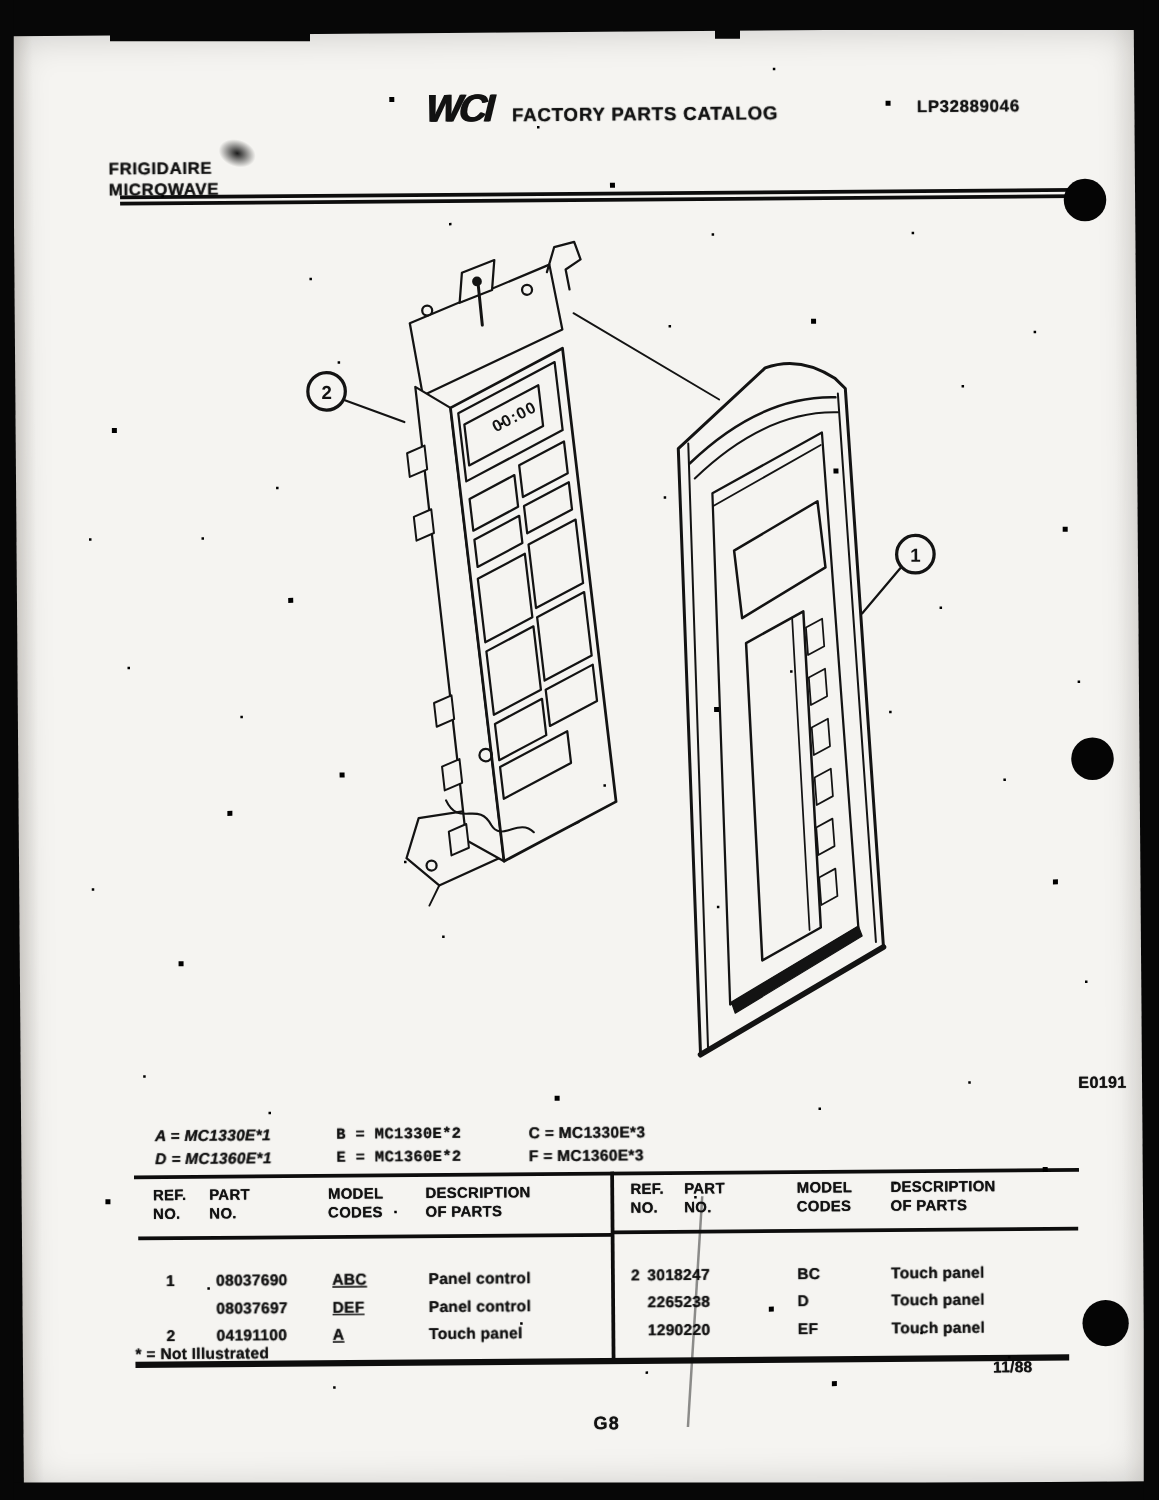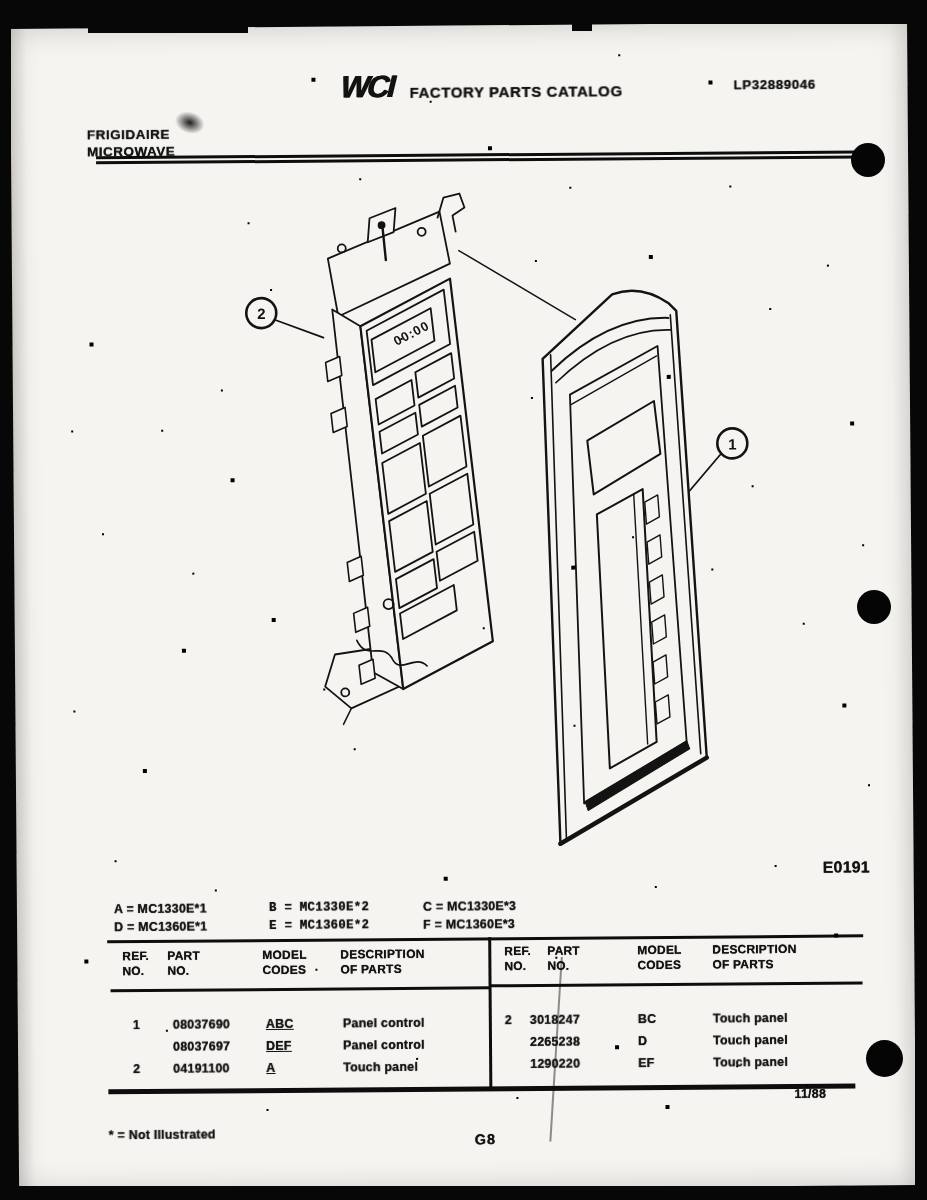--- a/index.html
+++ b/index.html
@@ -21,44 +21,44 @@
   .blur1 { filter:blur(.2px); }
 
   .brand { left:76px; top:58px; font-size:13.5px; line-height:17px; letter-spacing:.5px;margin-top:40px; }
   .logo { left:330px; top:46px; font-size:31px; line-height:30px;
           transform:skewX(-14deg); letter-spacing:-2.5px; text-shadow:1px 0 0 #111; }
   .cat-title { left:399px; top:58px; font-size:15px; letter-spacing:.6px; }
   .pubcode { left:723px; top:54px; font-size:13.5px; letter-spacing:.5px; }
   .dbl-rule { left:85px; top:128px; width:762px; height:8px;
               border-top:3.5px solid #0d0d0d; border-bottom:3px solid #0d0d0d; }
 
-  .figcode { left:770px; top:836px; font-size:16px;padding-left:36px; }
+  .figcode { left:810px; top:836px; font-size:13px;padding-left:36px; }
 
   .mcrow { font-size:12.5px; height:16px; }
   .mcitem { position:absolute; top:0; white-space:nowrap; }
-  .mc0 { left:97px; } .mc1 { left:252px;font-family:Liberation Mono, monospace; } .mc2 { left:406px; }
+  .mc0 { left:107px;font-style:italic; } .mc1 { left:252px;font-family:Liberation Mono, monospace; } .mc2 { left:406px; }
 
   .rule { background:#0d0d0d; }
   .tbl-top { left:90px; top:912px; width:756px; height:2.5px; }
   .tbl-div { left:471px; top:912px; width:2.5px; height:152px; }
   .tbl-hr-l { left:93px; top:961px; width:380px; height:2.5px; }
   .tbl-hr-r { left:473px; top:959px; width:372px; height:2.5px; }
   .tbl-bot { left:90px; top:1061px; width:747px; height:4.5px; }
 
   .hcell { position:absolute; font-size:12px; line-height:15px; white-space:nowrap; }
   .hL0 { left:105px; } .hL1 { left:150px; } .hL2 { left:245px; } .hL3 { left:323px; }
   .hR0 { left:487px; } .hR1 { left:530px; } .hR2 { left:620px; } .hR3 { left:695px; }
   .hrowL { top:921px; } .hrowR { top:919px; }
 
   .trow { position:absolute; height:18px; font-size:12.5px; white-space:nowrap; }
   .cell { position:absolute; top:0; }
   .cL-ref { left:115px; } .cL-part { left:155px; } .cL-codes { left:248px;text-decoration:underline; } .cL-desc { left:325px; }
-  .cR-ref { left:487px; } .cR-part { left:512px;text-align:center; } .cR-codes { left:620px; } .cR-desc { left:695px; }
-
-  .foot-note { left:90px; top:1100px; font-size:12.5px; }
+  .cR-ref { left:487px; } .cR-part { left:500px;text-align:center; } .cR-codes { left:620px; } .cR-desc { left:695px; }
+
+  .foot-note { left:90px; top:1048px; font-size:12.5px; }
   .foot-page { left:456px; top:1106px; font-size:14.5px; letter-spacing:1px; }
   .foot-date { left:776px; top:1064px; font-size:12.5px; }
 
   .diagram-svg { left:0; top:0; width:897px; height:1163px; }
 
   
   .edge { position:absolute; background:#070707; }
   .edge-top { left:0; top:0; width:927px; height:24px; }
   .edge-bottom { left:0; top:1186px; width:927px; height:14px; }
   .edge-right { left:915px; top:0; width:12px; height:1200px; }

